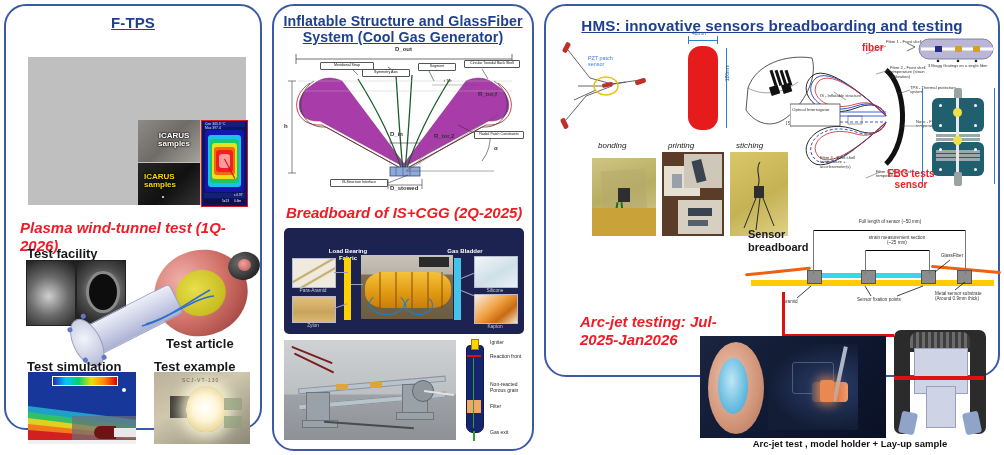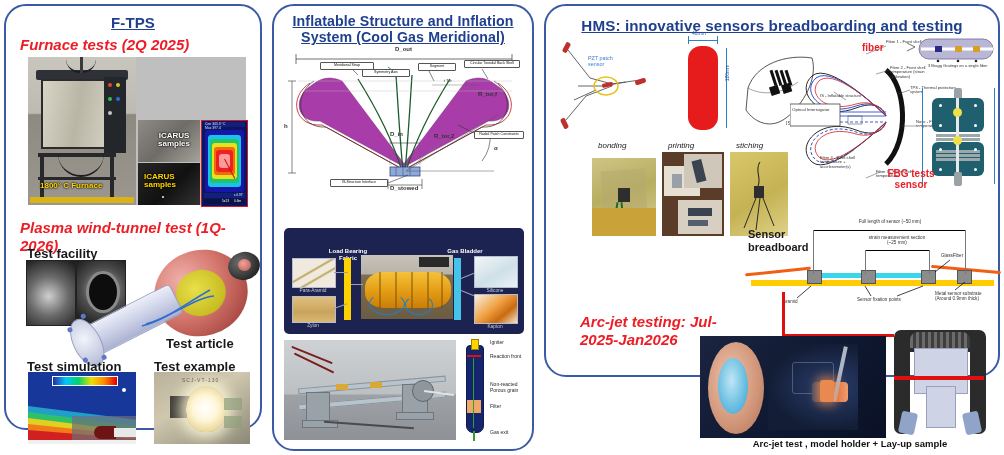--- a/index.html
+++ b/index.html
@@ -168,43 +168,23 @@
 </style>
 </head>
 <body>
 
 <div class="slide">
 
   <div class="panel" id="panel-ftps">
 
     <div class="panel-title" id="t-ftps">F-TPS</div>
 
-    <div class="sect-label" style="left:14px;top:30px;">Furnace tests (2Q 2025)</div>
 
     <div class="furn-wrap">
 
-      <div class="furn-main">
-        <div class="furn-top"></div>
-        <div class="furn-hose" style="left:38px;top:2px;width:30px;height:12px;"></div>
-        <div style="position:absolute;left:52px;top:0px;width:3px;height:16px;background:#3a3a3a;"></div>
-        <div class="furn-body"></div>
-        <div class="furn-side"></div>
-        <div class="furn-sdot" style="left:80px;top:26px;background:#e04a2a;"></div>
-        <div class="furn-sdot" style="left:88px;top:26px;background:#e0c22a;"></div>
-        <div class="furn-sdot" style="left:80px;top:40px;background:#2ac24a;"></div>
-        <div class="furn-sdot" style="left:88px;top:40px;background:#2a6ce0;"></div>
-        <div class="furn-sdot" style="left:80px;top:54px;background:#c6c6c6;"></div>
-        <div class="furn-leg" style="left:10px;top:96px;width:78px;height:4px;"></div>
-        <div class="furn-leg" style="left:12px;top:100px;width:4px;height:44px;"></div>
-        <div class="furn-leg" style="left:82px;top:100px;width:4px;height:44px;"></div>
-        <div class="furn-leg" style="left:10px;top:120px;width:78px;height:3px;"></div>
-        <div class="furn-hose" style="left:30px;top:96px;width:46px;height:22px;"></div>
-        <div style="position:absolute;left:2px;top:140px;width:104px;height:6px;background:#d8b418;"></div>
-        <div class="cap cap-y" style="left:12px;top:124px;font-size:8px;">1800° C Furnace</div>
-      </div>
 
 
       <div class="ic-box">
         <div class="cap cap-w" style="left:10px;top:12px;font-size:8px;line-height:1.05;text-align:center;">ICARUS samples</div>
       </div>
 
       <div class="ic-box2">
         <div class="cap cap-y" style="left:6px;top:10px;font-size:8px;line-height:1.05;">ICARUS samples</div>
         <div style="position:absolute;left:24px;top:33px;width:2px;height:2px;background:#bbb;"></div>
       </div>
@@ -285,21 +265,21 @@
     <div class="texm">
       <div class="tex-blk"></div>
       <div class="tex-gl"></div>
       <div class="tiny" style="left:28px;top:6px;color:#6a6352;font-size:5px;letter-spacing:1px;">SCJ-VT-130</div>
       <div style="position:absolute;left:70px;top:26px;width:18px;height:12px;background:#8fa07c;opacity:.7;"></div>
       <div style="position:absolute;left:70px;top:44px;width:18px;height:12px;background:#8fa07c;opacity:.7;"></div>
     </div>
   </div>
 
   <div class="panel" id="panel-is">
-    <div class="panel-title" id="t-is">Inflatable Structure and Inflation System (Cool Gas Meridional)</div>
+    <div class="panel-title" id="t-is">Inflatable Structure and GlassFiber System (Cool Gas Generator)</div>
   </div>
 
   <div class="isd">
     <svg width="244" height="148" viewBox="0 0 244 148">
 
       <line x1="14" y1="14" x2="230" y2="14" stroke="#333" stroke-width="0.7"></line>
       <line x1="14" y1="9" x2="14" y2="19" stroke="#333" stroke-width="0.7"></line>
       <line x1="230" y1="9" x2="230" y2="19" stroke="#333" stroke-width="0.7"></line>
 
       <path d="M30,40 C10,52 14,78 38,76 L126,124 L60,36 C46,30 38,34 30,40 Z" fill="#a83ca8" stroke="#7a2a7a" stroke-width="0.5"></path>
@@ -359,20 +339,21 @@
     <div class="tiny" style="left:162px;top:34px;font-size:4px;">t Tor</div>
 
     <div class="lbl-box" style="left:38px;top:17px;width:48px;">Meridional Strap</div>
     <div class="lbl-box" style="left:80px;top:24px;width:42px;">Symmetry Axis</div>
     <div class="lbl-box" style="left:136px;top:18px;width:32px;">Segment</div>
     <div class="lbl-box" style="left:182px;top:15px;width:50px;">Circular Toroidal Back Shell</div>
     <div class="lbl-box" style="left:192px;top:86px;width:44px;">Radial Patch Constraints</div>
     <div class="lbl-box" style="left:48px;top:134px;width:52px;">IS-Structure Interface</div>
   </div>
 
+  <div class="sect-label" style="left:286px;top:204px;">Breadboard of IS+CGG (2Q-2025)</div>
 
   <div class="lay">
 
     <div class="lay-lbl" style="left:36px;top:20px;width:56px;">Load Bearing Fabric</div>
     <div class="lay-lbl" style="left:158px;top:20px;width:46px;">Gas Bladder</div>
 
     <div class="swatch" style="left:8px;top:30px;width:42px;height:28px;
          background:linear-gradient(150deg,#efeadd 0%,#efeadd 40%,#b9a45a 44%,#efeadd 48%,#efeadd 60%,#b9a45a 64%,#efeadd 68%);"></div>
     <div class="lay-sub" style="left:8px;top:60px;width:42px;">Para-Aramid</div>
 

